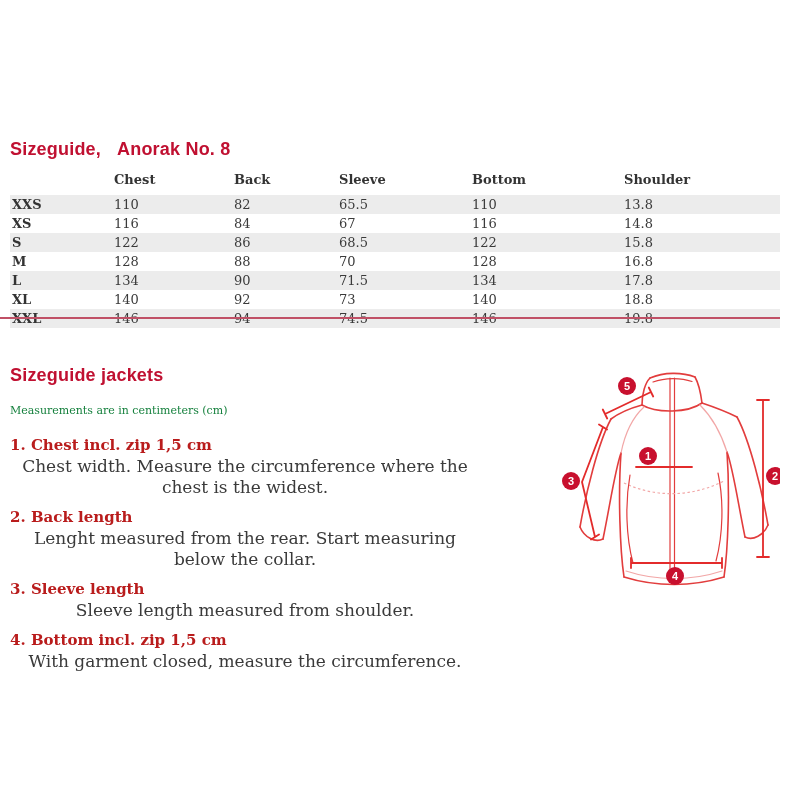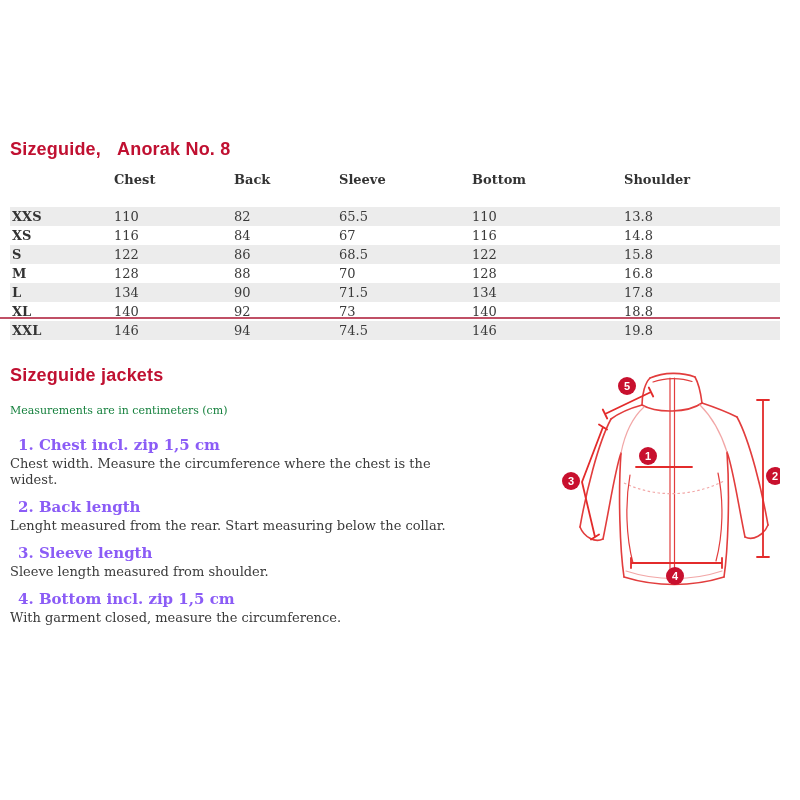--- a/index.html
+++ b/index.html
@@ -9,34 +9,34 @@
   
   .title { position:absolute; left:10px; top:139px; font-family:"Liberation Sans", sans-serif;
            font-weight:bold; font-size:18px; color:#c01031; letter-spacing:.2px; }
   .title .t2 { margin-left:16px; }
 
   
   .size-table { position:absolute; left:10px; top:170px; width:780px; border-collapse:collapse;
                 table-layout:fixed; font-size:13px; color:#3a3a3a; }
   .size-table th, .size-table td { text-align:left; padding:2px 4px 2px 2px; height:13px;
                 vertical-align:middle; font-weight:normal; white-space:nowrap; }
-  .size-table thead th { font-weight:bold; color:#333; padding-bottom:20px; }
+  .size-table thead th { font-weight:bold; color:#333; padding-bottom:8px; }
   .size-table tbody th { font-weight:bold; color:#333; }
   .size-table tbody tr:nth-child(odd) { background:#ececec; }
 
   .divider { position:absolute; left:0; top:317px; width:800px; height:2px; background:#c05066; }
 
   
   .content { position:absolute; left:10px; top:365px; width:470px; }
   .content h2 { font-family:"Liberation Sans", sans-serif; font-weight:bold; font-size:18px;
                 color:#c01031; margin:0 0 16px 0; letter-spacing:.2px; }
   .note { font-size:11px; color:#15803d; margin:0 0 18px 0; line-height:17px; }
   .item { margin-bottom:11px; }
-  .item h3 { font-size:15px; color:#8b5cf6; margin:0 0 2px 8px; line-height:17px; }
-  .item p { font-size:13px; color:#3a3a3a; margin:0; line-height:16px; }
+  .item h3 { font-size:15px; color:#b91c1c; margin:0 0 2px 0; line-height:17px; }
+  .item p { font-size:17px; color:#3a3a3a; margin:0; line-height:21px;text-align:center; }
   .item.narrow p { max-width:330px; }
 
   
   .diagram { position:absolute; left:551px; top:355px; width:250px; height:250px; }
   .diagram .o   { fill:none; stroke:#e23d3d; stroke-width:1.6; stroke-linecap:round; stroke-linejoin:round; }
   .diagram .o2  { fill:none; stroke:#e23d3d; stroke-width:1.2; stroke-linecap:round; }
   .diagram .s   { fill:none; stroke:#f2a7a7; stroke-width:1.2; stroke-linecap:round; }
   .diagram .dot { fill:none; stroke:#f2a7a7; stroke-width:1.2; stroke-dasharray:2.5,2.5; }
   .diagram .m   { fill:none; stroke:#e32b2b; stroke-width:1.8; stroke-linecap:round; }
   .diagram .mt  { font-family:"Liberation Sans", sans-serif; font-weight:bold; font-size:11px;

